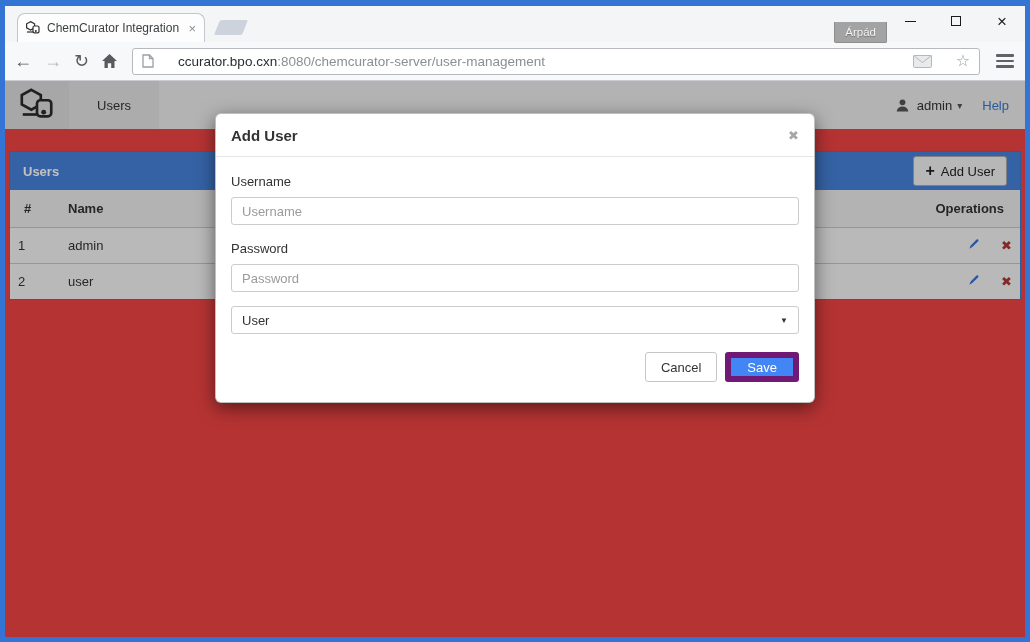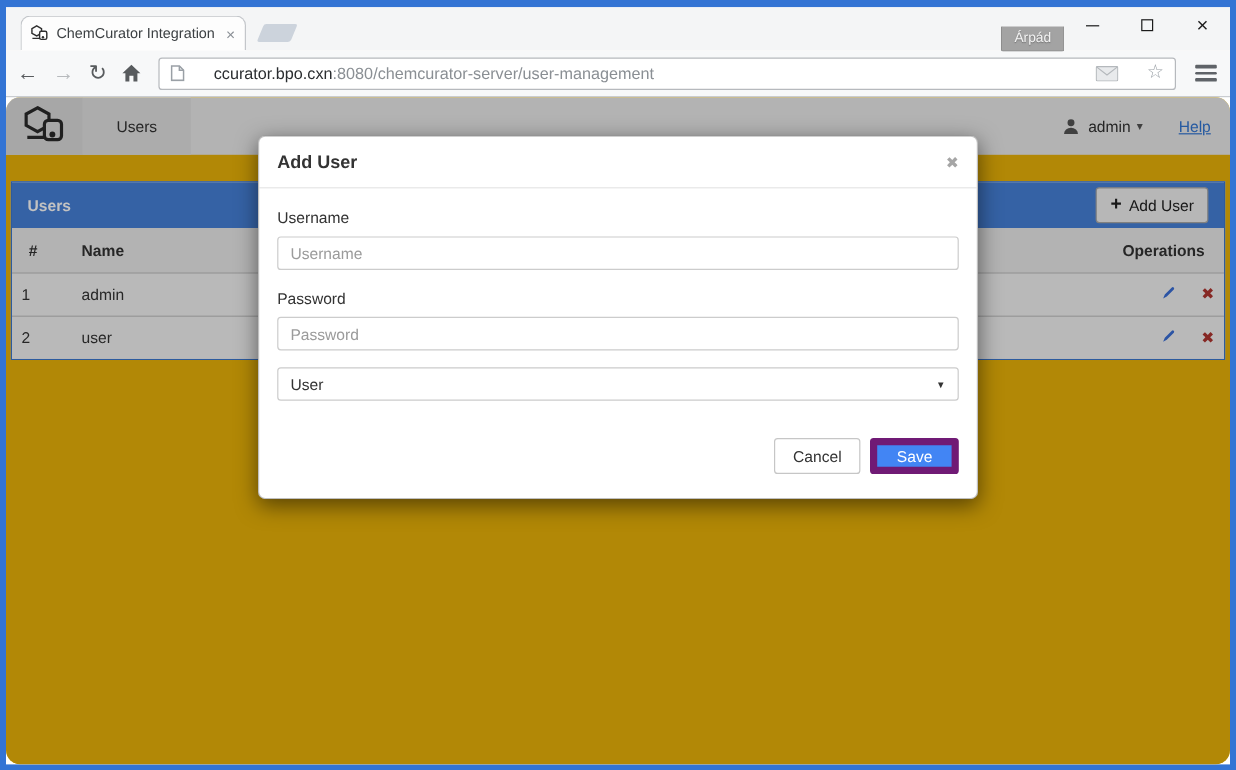--- a/index.html
+++ b/index.html
@@ -39,31 +39,31 @@
   .url { font-size:13.5px; white-space:nowrap; }
   .url .host { color:#2a2d30; }
   .url .path { color:#8a8f94; }
   .omni-spacer { flex:1; }
   .envelope-ic svg { display:block; }
   .star-ic { font-size:16px; color:#9aa0a6; line-height:1; }
   .menu-ic { display:flex; flex-direction:column; gap:3px; padding:2px; }
   .menu-ic span { display:block; width:18px; height:2.6px; background:#5f6368; border-radius:1px; }
 
   
-  .page { position:relative; flex:1; background:#eab308; overflow:hidden;border-radius:12px; }
+  .page { position:relative; flex:1; background:#ef4444; overflow:hidden; }
   .navbar { height:48px; background:#ebebeb; display:flex; align-items:stretch; }
   .brand { width:64px; background:#dcdcdc; display:flex; align-items:center; justify-content:center; }
   .nav-tab { width:90px; background:#e3e3e3; display:flex; align-items:center; justify-content:center;
              font-size:13px; color:#333; }
   .nav-spacer { flex:1; }
   .nav-right { display:flex; align-items:center; padding-right:16px; }
   .person-ic { margin-right:7px; display:flex; }
   .nav-user { font-size:13px; color:#333; }
   .caret { font-size:10px; color:#555; margin-left:5px; }
-  .help-link { font-size:13px; color:#3377d4; margin-left:30px;text-decoration:underline; }
+  .help-link { font-size:13px; color:#3377d4; margin-left:20px; }
 
   .panel { position:absolute; left:4px; right:4px; top:70px; background:#fff; border:1px solid #3c78d0; }
   .panel-heading { height:38px; background:#4681d9; display:flex; align-items:center;
                    justify-content:space-between; padding:0 13px; }
   .panel-title { color:#fff; font-size:13px; font-weight:bold; }
   .btn-add { height:30px; background:#f1f1f1; border:1px solid #a9a9a9; border-radius:3px;
              display:flex; align-items:center; gap:6px; padding:0 11px; font-size:13px; color:#222; }
   .btn-add .plus { font-weight:bold; font-size:16px; line-height:1; }
 
   table.users { width:100%; border-collapse:collapse; font-size:13px; color:#333; }
@@ -91,21 +91,21 @@
   .modal-body { padding:15px; }
   .form-label { font-size:13px; color:#333; margin:2px 0 8px 0; }
   .modal-body input { width:100%; height:28px; border:1px solid #ccc; border-radius:3px;
                       padding:0 10px; font-size:13px; color:#333; font-family:inherit; outline:none; }
   .modal-body input::placeholder { color:#9b9b9b; opacity:1; }
   .gap14 { height:14px; }
   .select-box { height:28px; border:1px solid #ccc; border-radius:3px; background:#fff;
                 display:flex; align-items:center; justify-content:space-between; padding:0 10px; }
   .select-value { font-size:13px; color:#333; }
   .select-arrow { font-size:8px; color:#333; }
-  .modal-footer { margin-top:31px; display:flex; justify-content:flex-end; gap:8px; padding-bottom:5px; }
+  .modal-footer { margin-top:18px; display:flex; justify-content:flex-end; gap:8px; padding-bottom:5px; }
   .btn-cancel { height:30px; padding:0 15px; background:#fff; border:1px solid #c6c6c6;
                 border-radius:3px; font-size:13px; color:#333; font-family:inherit; }
   .btn-save { height:30px; padding:0 16px; background:#4285f4; border:6px solid #701a75;
               border-radius:3px; font-size:13px; color:#fff; font-family:inherit; }
 </style>
 </head>
 <body>
 
 <div class="window">
   <div class="chrome">

